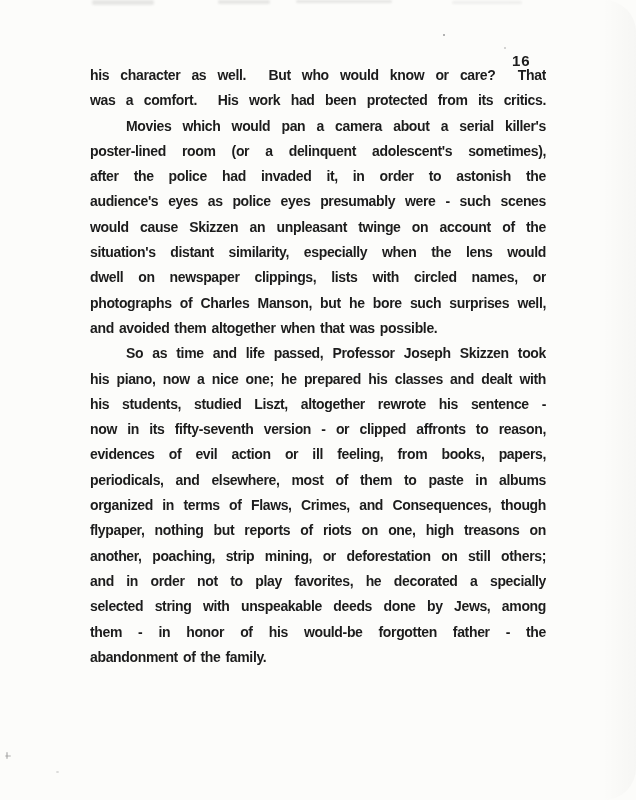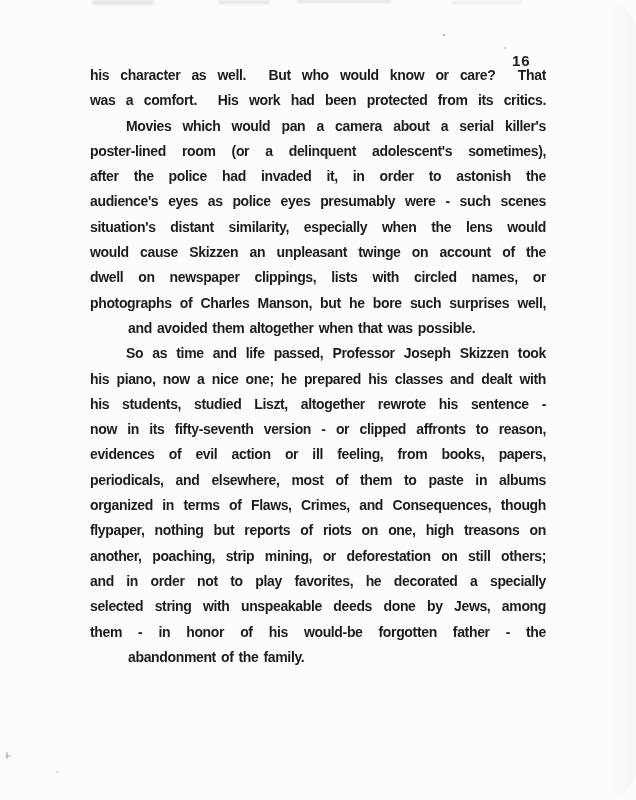--- a/index.html
+++ b/index.html
@@ -59,21 +59,20 @@
   .line{
     white-space:pre-wrap;
     height:25.3px;overflow:hidden;
     text-align:justify;
     text-align-last:justify;
   }
   .line.left{
     text-align:center;
     text-align-last:left;
     word-spacing:1.5px;
-    margin-left:38px;
   }
   .line.indent{text-indent:36px;}
 </style>
 </head>
 <body>
 
 <div class="page">
   <div class="edge-shade"></div>
 
   <div class="smudge a"></div>
@@ -88,22 +87,22 @@
 
   <div class="page-number">16</div>
 
   <div class="text-block">
       <div class="line">his character as well.  But who would know or care?  That</div>
       <div class="line">was a comfort.  His work had been protected from its critics.</div>
       <div class="line indent">Movies which would pan a camera about a serial killer's</div>
       <div class="line">poster-lined room (or a delinquent adolescent's sometimes),</div>
       <div class="line">after the police had invaded it, in order to astonish the</div>
       <div class="line">audience's eyes as police eyes presumably were - such scenes</div>
+      <div class="line">would cause Skizzen an unpleasant twinge on account of the</div>
       <div class="line">situation's distant similarity, especially when the lens would</div>
-      <div class="line">would cause Skizzen an unpleasant twinge on account of the</div>
       <div class="line">dwell on newspaper clippings, lists with circled names, or</div>
       <div class="line">photographs of Charles Manson, but he bore such surprises well,</div>
       <div class="line left">and avoided them altogether when that was possible.</div>
       <div class="line indent">So as time and life passed, Professor Joseph Skizzen took</div>
       <div class="line">his piano, now a nice one; he prepared his classes and dealt with</div>
       <div class="line">his students, studied Liszt, altogether rewrote his sentence -</div>
       <div class="line">now in its fifty-seventh version - or clipped affronts to reason,</div>
       <div class="line">evidences of evil action or ill feeling, from books, papers,</div>
       <div class="line">periodicals, and elsewhere, most of them to paste in albums</div>
       <div class="line">organized in terms of Flaws, Crimes, and Consequences, though</div>

